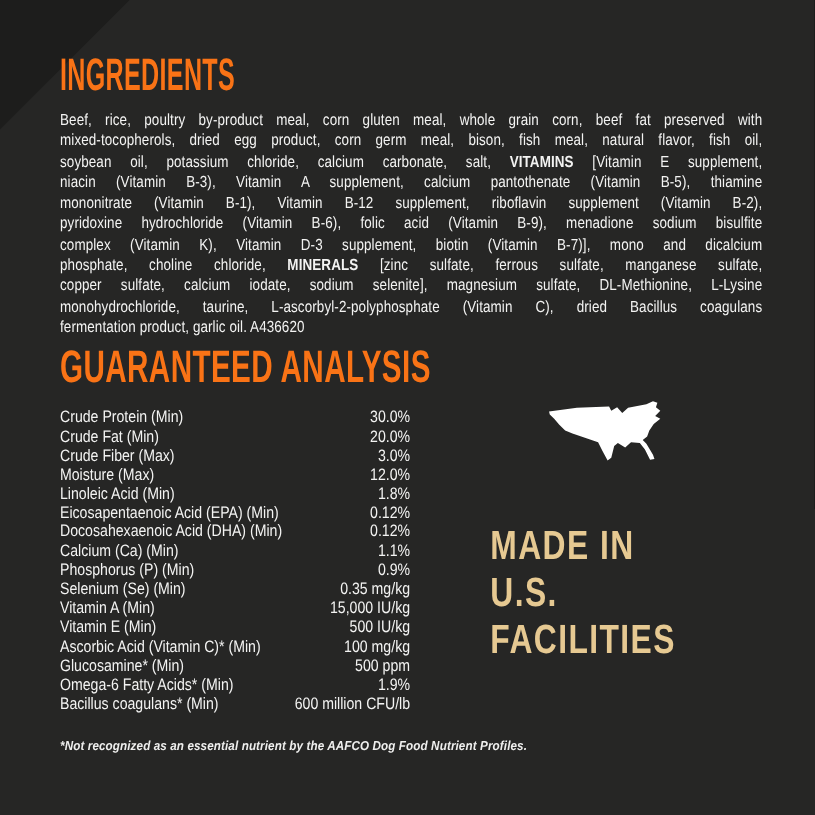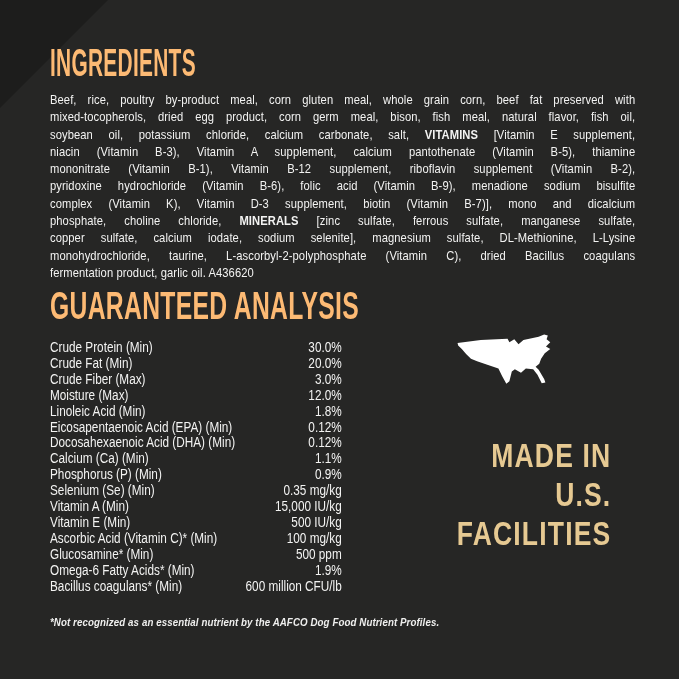--- a/index.html
+++ b/index.html
@@ -12,21 +12,21 @@
   }
   .corner{
     position:absolute;left:0;top:0;
     width:0;height:0;
     border-top:108px solid #1d1d1c;
     border-right:108px solid transparent;
   }
   
   .hd{
     position:absolute;left:50px;margin:0;
-    color:#fdba74;
+    color:#f97316;
     font-weight:bold;
     font-size:38px;line-height:34px;
     letter-spacing:.5px;
     white-space:nowrap;
   }
   .hd > span{display:inline-block;transform-origin:left top;}
   .hd-ing{top:46px;}
   .hd-ing > span{transform:scaleX(.55);}
   .hd-ga{top:289px;text-decoration:underline;}
   .hd-ga > span{transform:scaleX(.65);}
@@ -54,21 +54,21 @@
     color:#f3f3f2;
     font-size:13.8px;line-height:15.9px;
   }
   .ga-row{display:flex;justify-content:space-between;}
   .ga-label{white-space:nowrap;text-align:left;}
   .ga-value{white-space:nowrap;text-align:right;}
   
   .made{
     position:absolute;left:380px;top:333px;
     width:260px;
-    text-align:right;
+    text-align:left;
   }
   .made svg{display:block;margin:0 auto;}
   .made-text{
     margin-top:27px;
     transform:scaleX(.78);transform-origin:50% 0;
     color:#e6c992;
     font-weight:bold;
     font-size:34px;line-height:39px;
     letter-spacing:1.5px;
     white-space:nowrap;

